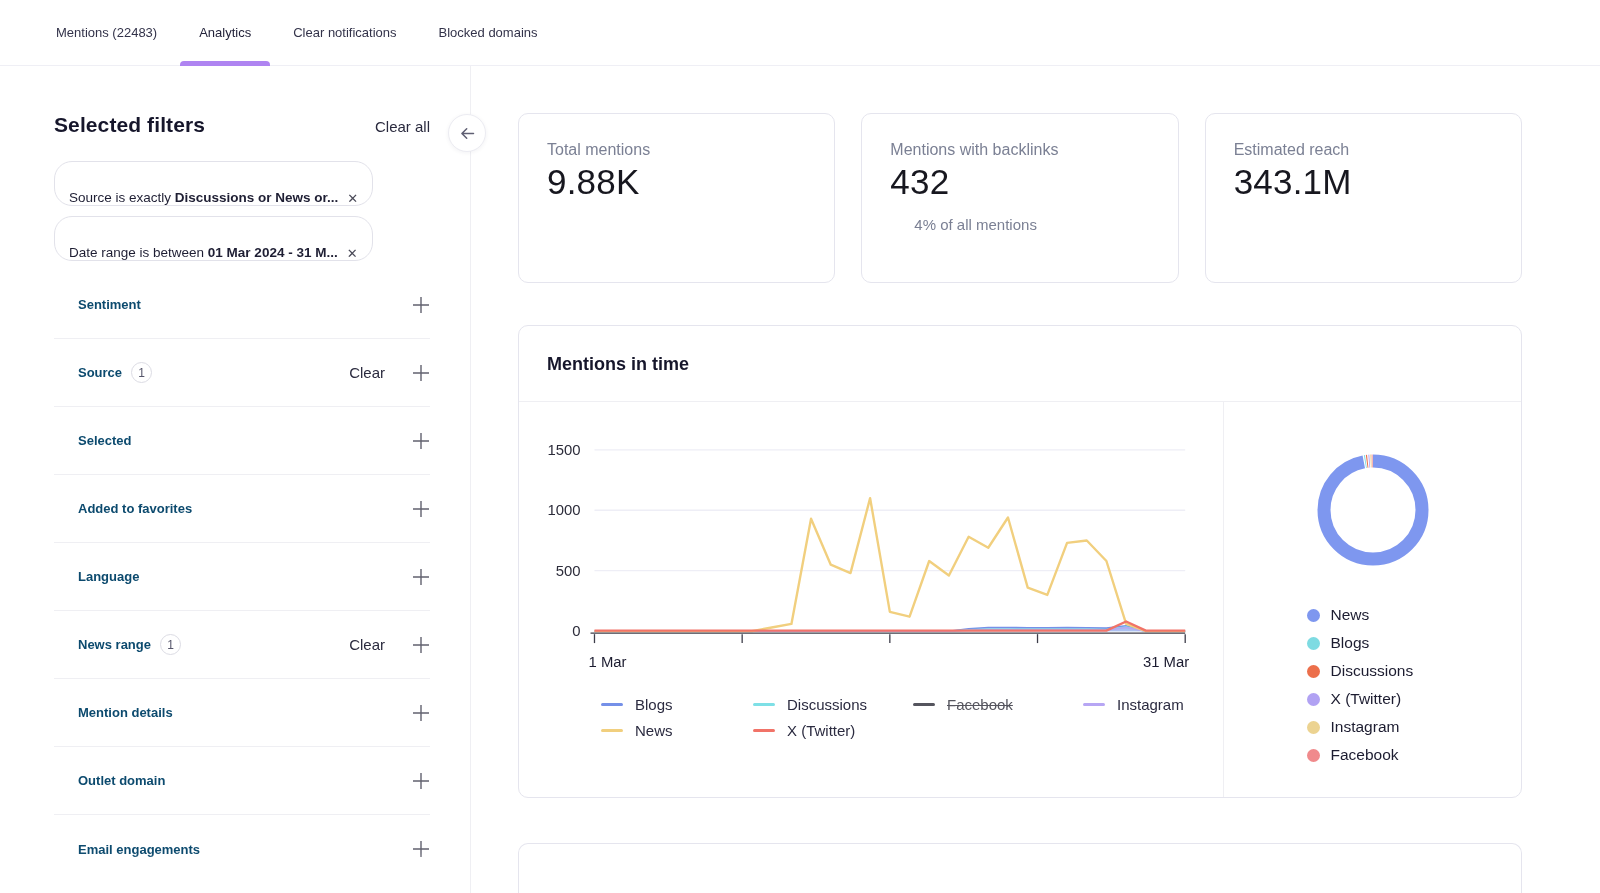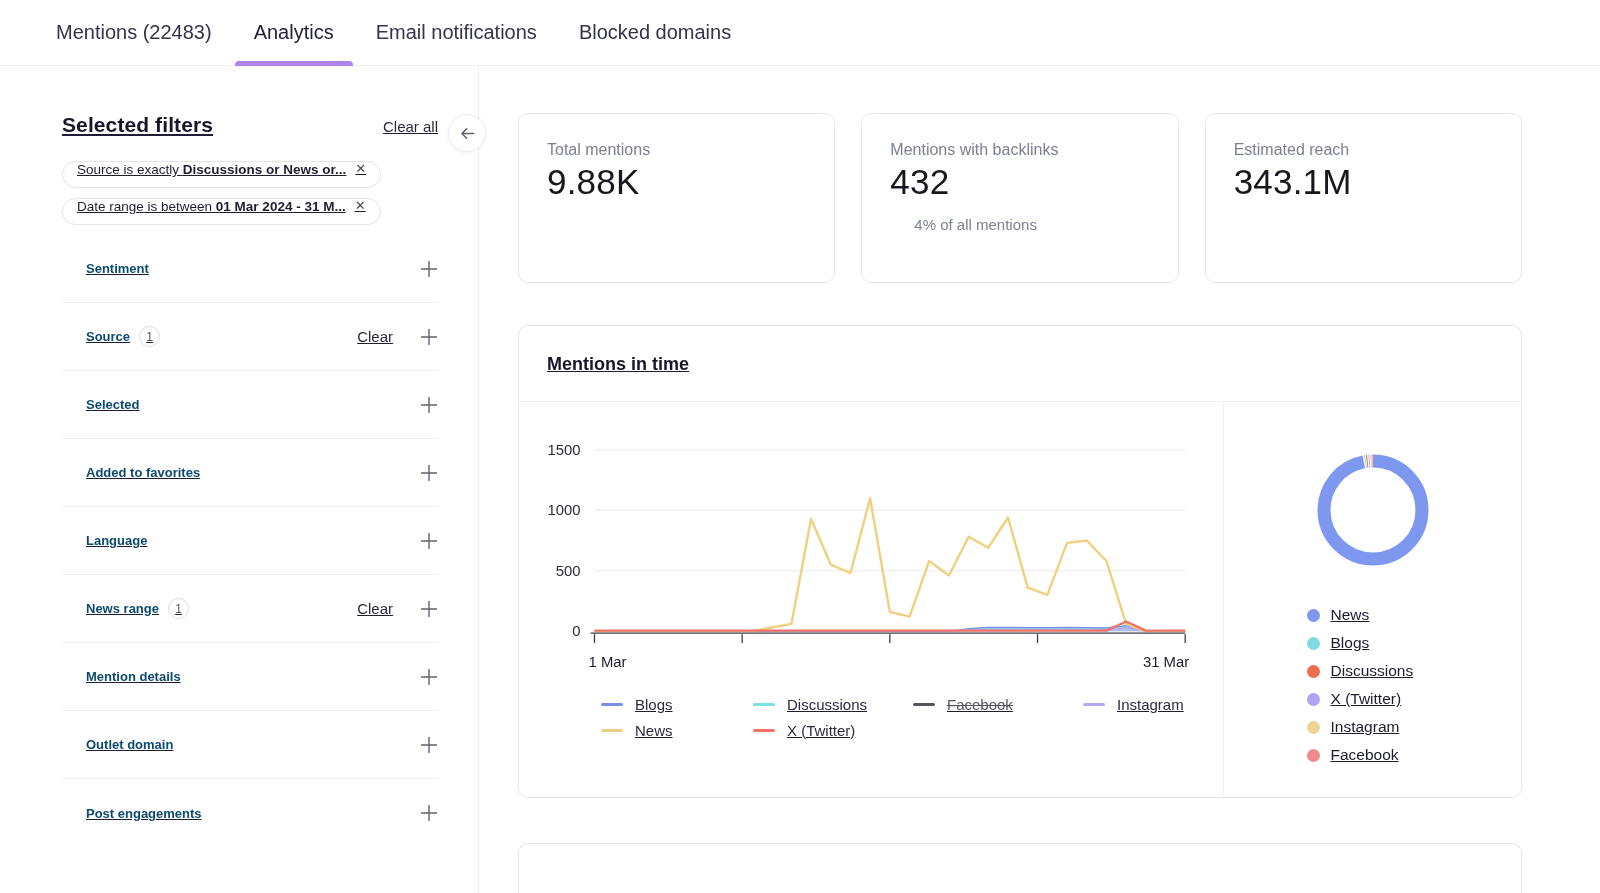--- a/index.html
+++ b/index.html
@@ -3,44 +3,44 @@
 <meta charset="utf-8">
 <style>
   * { margin:0; padding:0; box-sizing:border-box; }
   html,body { width:1600px; height:893px; overflow:hidden; background:#fff;
     font-family:"Liberation Sans", sans-serif; color:#1E1E33; }
 
   
   .tabbar { height:66px; display:flex; align-items:center; padding-left:35px;
     border-bottom:1px solid #EFEFF5; position:relative; }
   .tab { position:relative; height:66px; display:flex; align-items:center;
-    padding:0 21px; font-size:20px; color:#33334A; cursor:pointer; white-space:nowrap; }
+    padding:0 21px; font-size:13px; color:#33334A; cursor:pointer; white-space:nowrap; }
   .tab.active { color:#23233A; font-weight:500; }
   .tab.active::after { content:""; position:absolute; left:2px; right:2px; bottom:0;
     height:5px; border-radius:4px 4px 0 0; background:var(--accent,#AF84F1); }
 
   
-  .sidebar { position:absolute; left:12px; top:66px; bottom:0; width:467px;
-    border-right:1px solid #EFEFF3; padding:47px 40px 0 50px; background:#fff;text-decoration:underline; }
+  .sidebar { position:absolute; left:4px; top:66px; bottom:0; width:467px;
+    border-right:1px solid #EFEFF3; padding:47px 40px 0 50px; background:#fff; }
   .sidebar::after { content:""; position:absolute; left:0; right:1px; bottom:0; height:40px;
     background:linear-gradient(to bottom, rgba(255,255,255,0), #fff 75%); pointer-events:none; }
   .main { position:absolute; left:468px; top:66px; right:0; bottom:0;
     padding:47px 78px 0 50px; overflow:hidden; }
 
   .collapse-btn { position:absolute; left:448px; top:114px; width:38px; height:38px;
     border-radius:50%; background:#fff; border:1px solid #ECECF2;
     box-shadow:0 1px 4px rgba(40,40,70,.06); display:flex; align-items:center;
     justify-content:center; cursor:pointer; z-index:5; }
 
   
   .sb-head { display:flex; align-items:baseline; justify-content:space-between; }
   .sb-title { font-size:21px; font-weight:700; color:#16162B; letter-spacing:.1px; }
   .sb-clearall { font-size:15px; color:#2A2A3E; font-weight:500; cursor:pointer; }
   .chips { margin-top:24px; display:flex; flex-direction:column; gap:10px; align-items:flex-start; }
-  .chip { display:inline-flex; align-items:flex-start; gap:9px; height:27px; padding:0 14px;
+  .chip { display:inline-flex; align-items:flex-end; gap:9px; height:45px; padding:0 14px;
     border:1px solid #E2E2EA; border-radius:18px; font-size:13.5px; color:#1E1E33;
     cursor:pointer; white-space:nowrap; }
   .chip b { font-weight:700; }
   .chip .x { color:#4A4A58; font-size:13px; line-height:1; }
   .flist { margin-top:10px; }
   .frow { height:68px; display:flex; align-items:center; border-bottom:1px solid #EFEFF3; cursor:pointer; }
   .frow:last-child { border-bottom:0; }
   .frow .flabel { font-size:13px; font-weight:600; color:#0c4a6e;margin-left:24px; }
   .frow .badge { margin-left:9px; width:21px; height:21px; border-radius:50%;
     border:1px solid #DCDCE4; font-size:12px; color:#55556A; display:flex;
@@ -52,21 +52,21 @@
   
   .cards { display:flex; gap:26px;border-radius:11px; }
   .card { flex:1 1 0; height:170px; border:1px solid #E5E5EE; border-radius:10px;
     padding:27px 28px; background:#fff; }
   .card .clabel { font-size:16px; color:#7B8094; }
   .card .cvalue { margin-top:3px; font-size:35px; font-weight:500; color:#17171F; letter-spacing:.2px; }
   .card .csub { margin-top:14px; font-size:15px; color:#7B8094;margin-left:24px; }
 
   
   .chart-card { margin-top:42px; height:473px; border:1px solid #E5E5EE;
-    border-radius:10px; background:#fff; display:flex; flex-direction:column;text-decoration:underline; }
+    border-radius:10px; background:#fff; display:flex; flex-direction:column; }
   .cc-head { padding:28px 28px 26px; border-bottom:1px solid #EFEFF3; }
   .cc-title { font-size:18px; font-weight:600; color:#16162B; }
   .cc-body { flex:1; display:flex; min-height:0; }
   .plot-pane { flex:1; padding:26px 14px 0 16px; min-width:0; }
   .plot-pane svg { width:100%; height:auto; display:block; }
   .line-legend { margin:2px 0 0 66px; display:grid;
     grid-template-columns:152px 160px 170px auto; row-gap:9px; }
   .lg-item { display:flex; align-items:center; gap:12px; font-size:15px;
     color:#2B2B40; cursor:pointer; white-space:nowrap; }
   .lg-dash { width:22px; height:3px; border-radius:2px; flex:0 0 auto; }
@@ -81,21 +81,21 @@
 
   .next-card { margin-top:45px; height:80px; border:1px solid #E5E5EE;
     border-radius:10px 10px 0 0; border-bottom:0; background:#fff; }
 </style>
 </head>
 <body>
 
 <div class="tabbar">
   <div class="tab">Mentions (22483)</div>
   <div class="tab active">Analytics</div>
-  <div class="tab">Email notifications</div>
+  <div class="tab">Clear notifications</div>
   <div class="tab">Blocked domains</div>
 </div>
 
 <div class="sidebar">
   <div class="sb-head">
     <div class="sb-title">Selected filters</div>
     <div class="sb-clearall">Clear all</div>
   </div>
 
   <div class="chips">
@@ -164,21 +164,21 @@
         </svg>
     </div>
     <div class="frow">
       <span class="flabel">Outlet domain</span>
       <span class="spacer"></span>
       <svg class="plus" viewBox="0 0 18 18">
           <path d="M9 1v16M1 9h16" stroke="#62626F" stroke-width="1.4" fill="none"></path>
         </svg>
     </div>
     <div class="frow">
-      <span class="flabel">Post engagements</span>
+      <span class="flabel">Email engagements</span>
       <span class="spacer"></span>
       <svg class="plus" viewBox="0 0 18 18">
           <path d="M9 1v16M1 9h16" stroke="#62626F" stroke-width="1.4" fill="none"></path>
         </svg>
     </div>
   </div>
 </div>
 
 <div class="collapse-btn">
   <svg width="19" height="19" viewBox="0 0 19 19">

